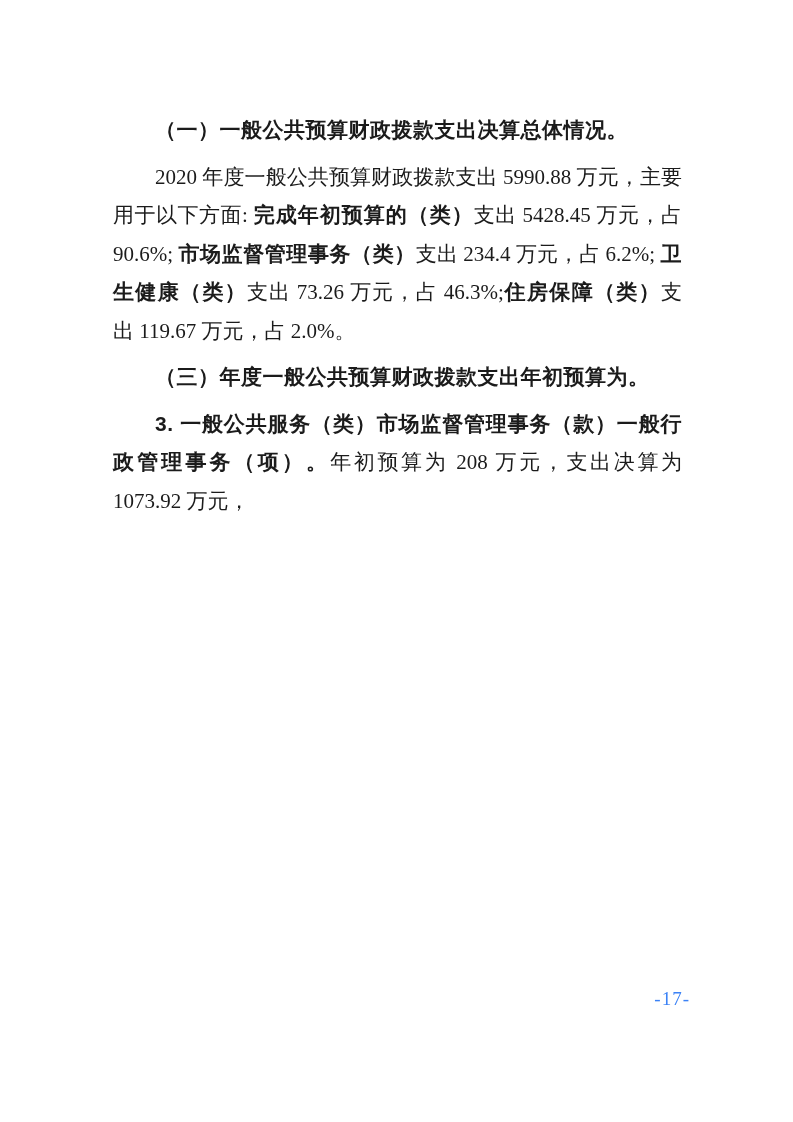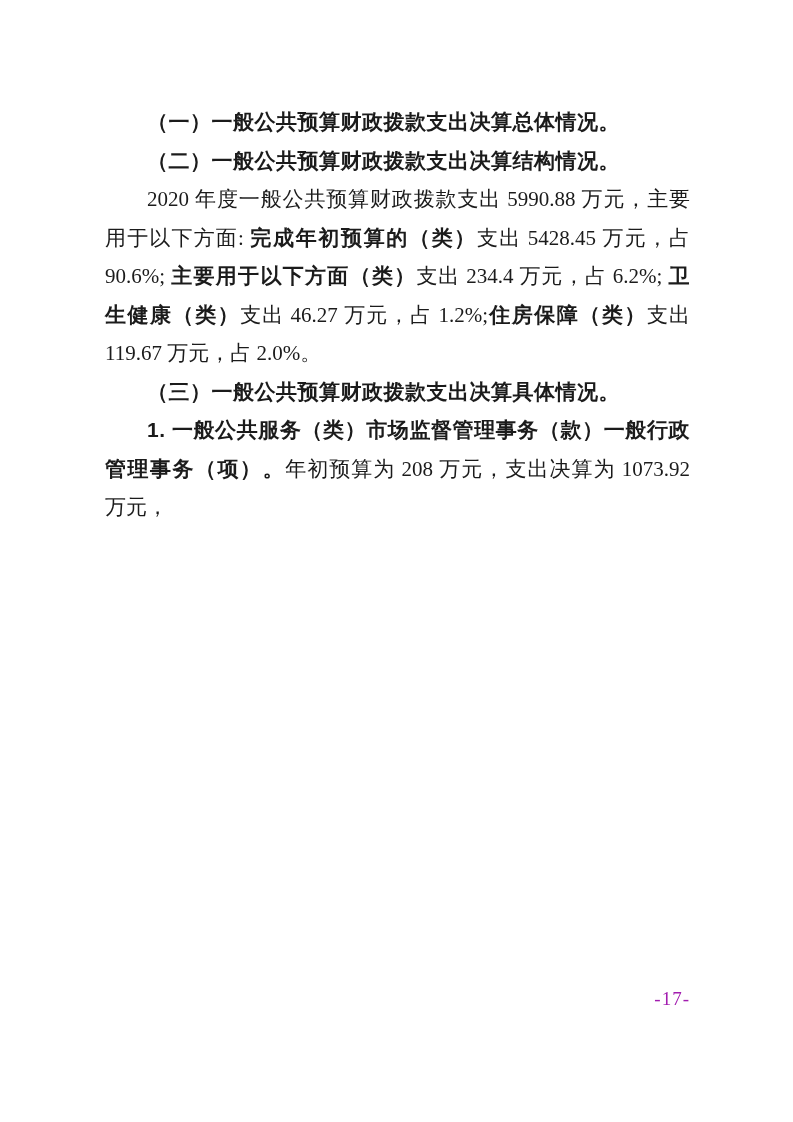--- a/index.html
+++ b/index.html
@@ -21,52 +21,51 @@
     position: absolute;
     left: 105px;
     top: 103px;
     width: 585px;
     font-size: 21px;
     line-height: 38.5px;
     text-align: justify;
     text-justify: inter-ideograph;
   }
   .content p {
-    margin: 0;
+    margin: 8px;
     padding: 0;
     text-indent: 2em;
   }
   .heading-text,
   .b {
     font-weight: bold;
     font-family: "Liberation Sans", "DejaVu Sans", sans-serif;
     letter-spacing: 0.5px;
   }
   .page-number {
     position: absolute;
     left: 105px;
     top: 988px;
     width: 585px;
     text-align: right;
     font-size: 19px;
     letter-spacing: 1px;
     font-family: "Liberation Serif", "DejaVu Serif", serif;
-    color: #a21caf;
+    color: #3b82f6;
   }
 </style>
 </head>
 <body>
 
 <div class="page">
   <div class="content">
 
     <p><span class="heading-text">（一）一般公共预算财政拨款支出决算总体情况。</span></p>
 
-    <p><span class="heading-text">（二）一般公共预算财政拨款支出决算结构情况。</span></p>
-    <p><span>2020 年度一般公共预算财政拨款支出 5990.88 万元，主要用于以下方面: </span><span class="b">完成年初预算的（类）</span><span>支出 5428.45 万元，占 90.6%; </span><span class="b">主要用于以下方面（类）</span><span>支出 234.4 万元，占 6.2%; </span><span class="b">卫生健康（类）</span><span>支出 46.27 万元，占 1.2%;</span><span class="b">住房保障（类）</span><span>支出 119.67 万元，占 2.0%。</span></p>
+    <p><span>2020 年度一般公共预算财政拨款支出 5990.88 万元，主要用于以下方面: </span><span class="b">完成年初预算的（类）</span><span>支出 5428.45 万元，占 90.6%; </span><span class="b">市场监督管理事务（类）</span><span>支出 234.4 万元，占 6.2%; </span><span class="b">卫生健康（类）</span><span>支出 73.26 万元，占 46.3%;</span><span class="b">住房保障（类）</span><span>支出 119.67 万元，占 2.0%。</span></p>
 
-    <p><span class="heading-text">（三）一般公共预算财政拨款支出决算具体情况。</span></p>
-    <p><span class="b">1. 一般公共服务（类）市场监督管理事务（款）一般行政管理事务（项）。</span><span>年初预算为 208 万元，支出决算为 1073.92 万元，</span></p>
+    <p><span class="heading-text">（三）年度一般公共预算财政拨款支出年初预算为。</span></p>
+    <p><span class="b">3. 一般公共服务（类）市场监督管理事务（款）一般行政管理事务（项）。</span><span>年初预算为 208 万元，支出决算为 1073.92 万元，</span></p>
 
   </div>
 
   <div class="page-number">-17-</div>
 </div>
 
 </body></html>

